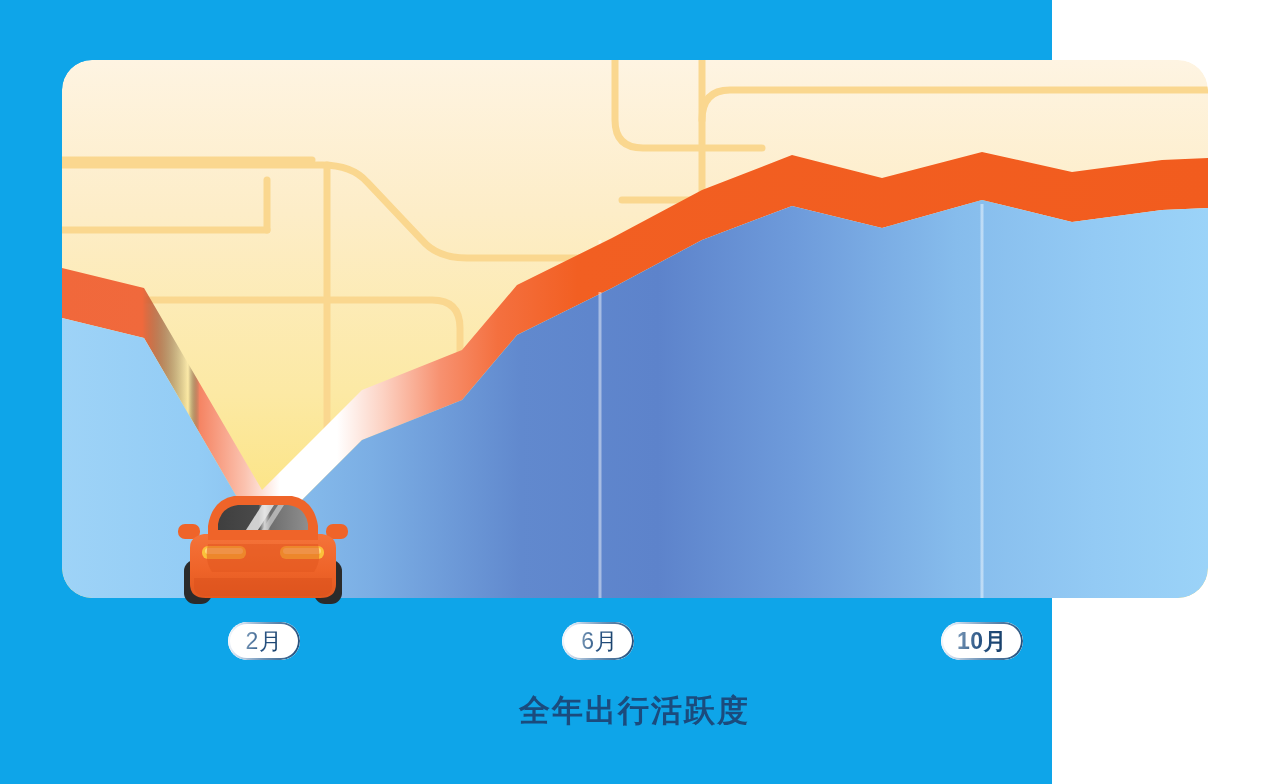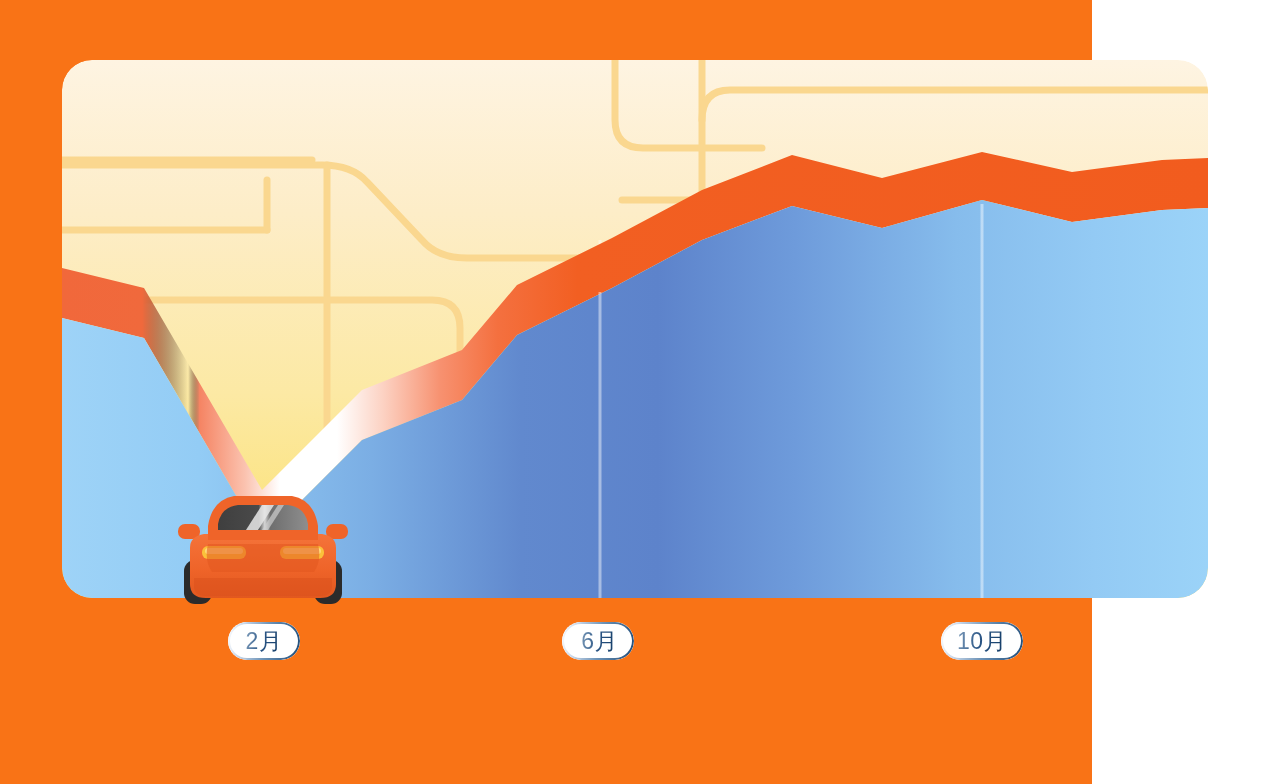--- a/index.html
+++ b/index.html
@@ -13,22 +13,21 @@
     font-family: "Liberation Sans", "DejaVu Sans", sans-serif;
     overflow: hidden;
     position: relative;
   }
 
   #stage {
     position: absolute;
     left: 0; top: 0;
     width: 1052px;
     height: 784px;
-    background: #f97316;
-    padding-left: 40px;
+    background: #0ea5e9;
   }
 
   
   .chart-card {
     position: absolute;
     left: 62px;
     top: 60px;
     width: 1146px;
     height: 538px;
     border-radius: 30px;
@@ -71,21 +70,21 @@
     position: relative;
     z-index: 1;
     background: linear-gradient(100deg, #7e9cba 0%, #2a5585 45%, #123a63 100%);
     -webkit-background-clip: text;
     background-clip: text;
     color: transparent;
     white-space: nowrap;
   }
   #pill-0 { left: 228px; top: 622px; }
   #pill-1 { left: 562px; top: 622px; justify-content: flex-end; }
-  #pill-2 { left: 941px; top: 622px; }
+  #pill-2 { left: 941px; top: 622px; font-weight: bold; }
 
   
   .caption {
     position: absolute;
     left: 0;
     top: 690px;
     width: 1269px;
     text-align: center;
     font-size: 31px;
     font-weight: bold;
@@ -302,14 +301,15 @@
   <div id="pill-0" class="month-pill">
     <span class="pill-text">2月</span>
   </div>
   <div id="pill-1" class="month-pill">
     <span class="pill-text">6月</span>
   </div>
   <div id="pill-2" class="month-pill">
     <span class="pill-text">10月</span>
   </div>
 
+  <div class="caption">全年出行活跃度</div>
 
 </div>
 
 </body></html>

